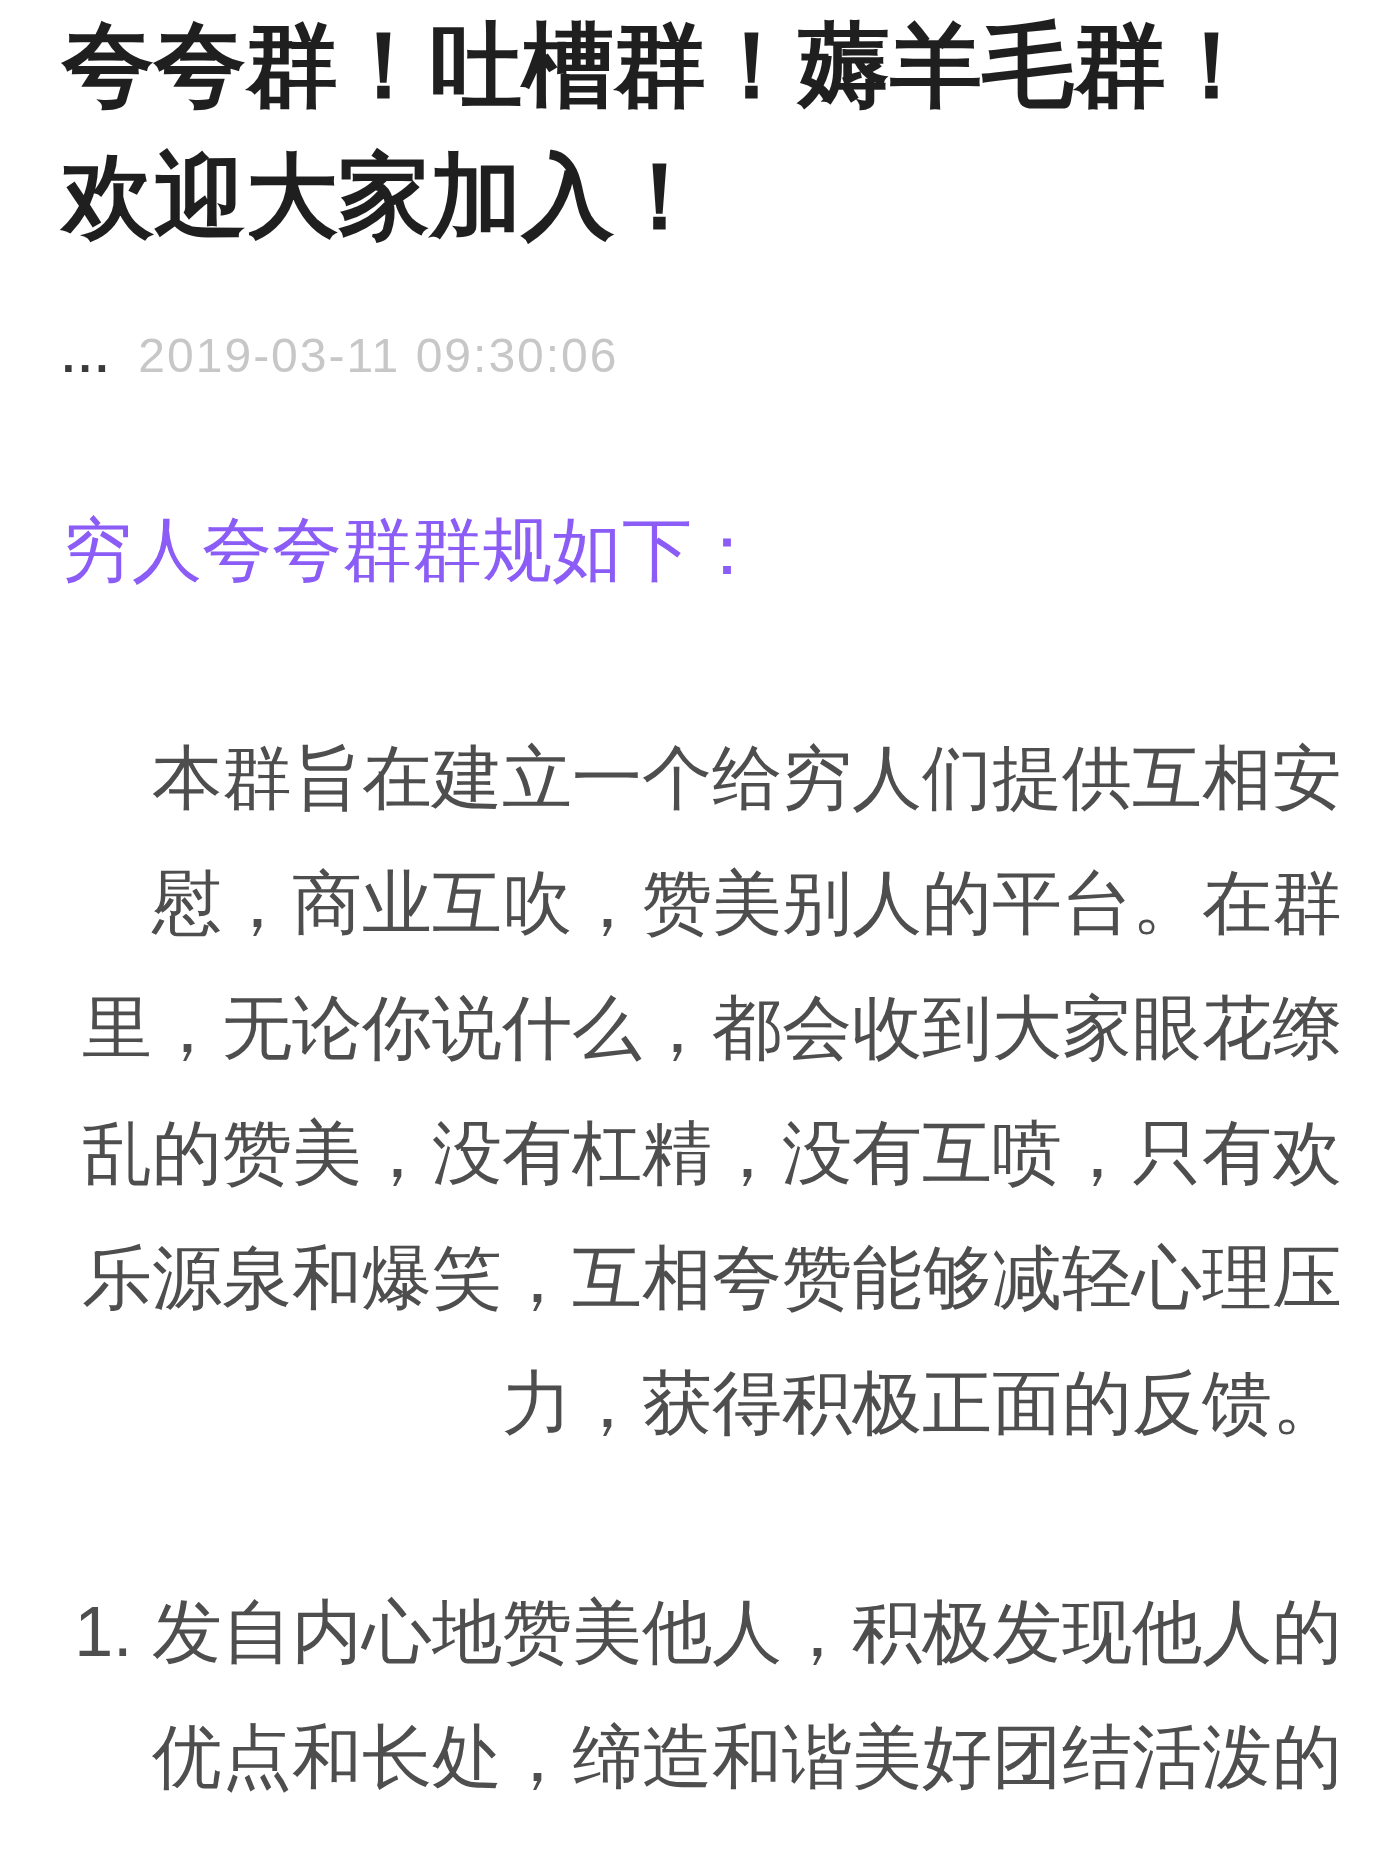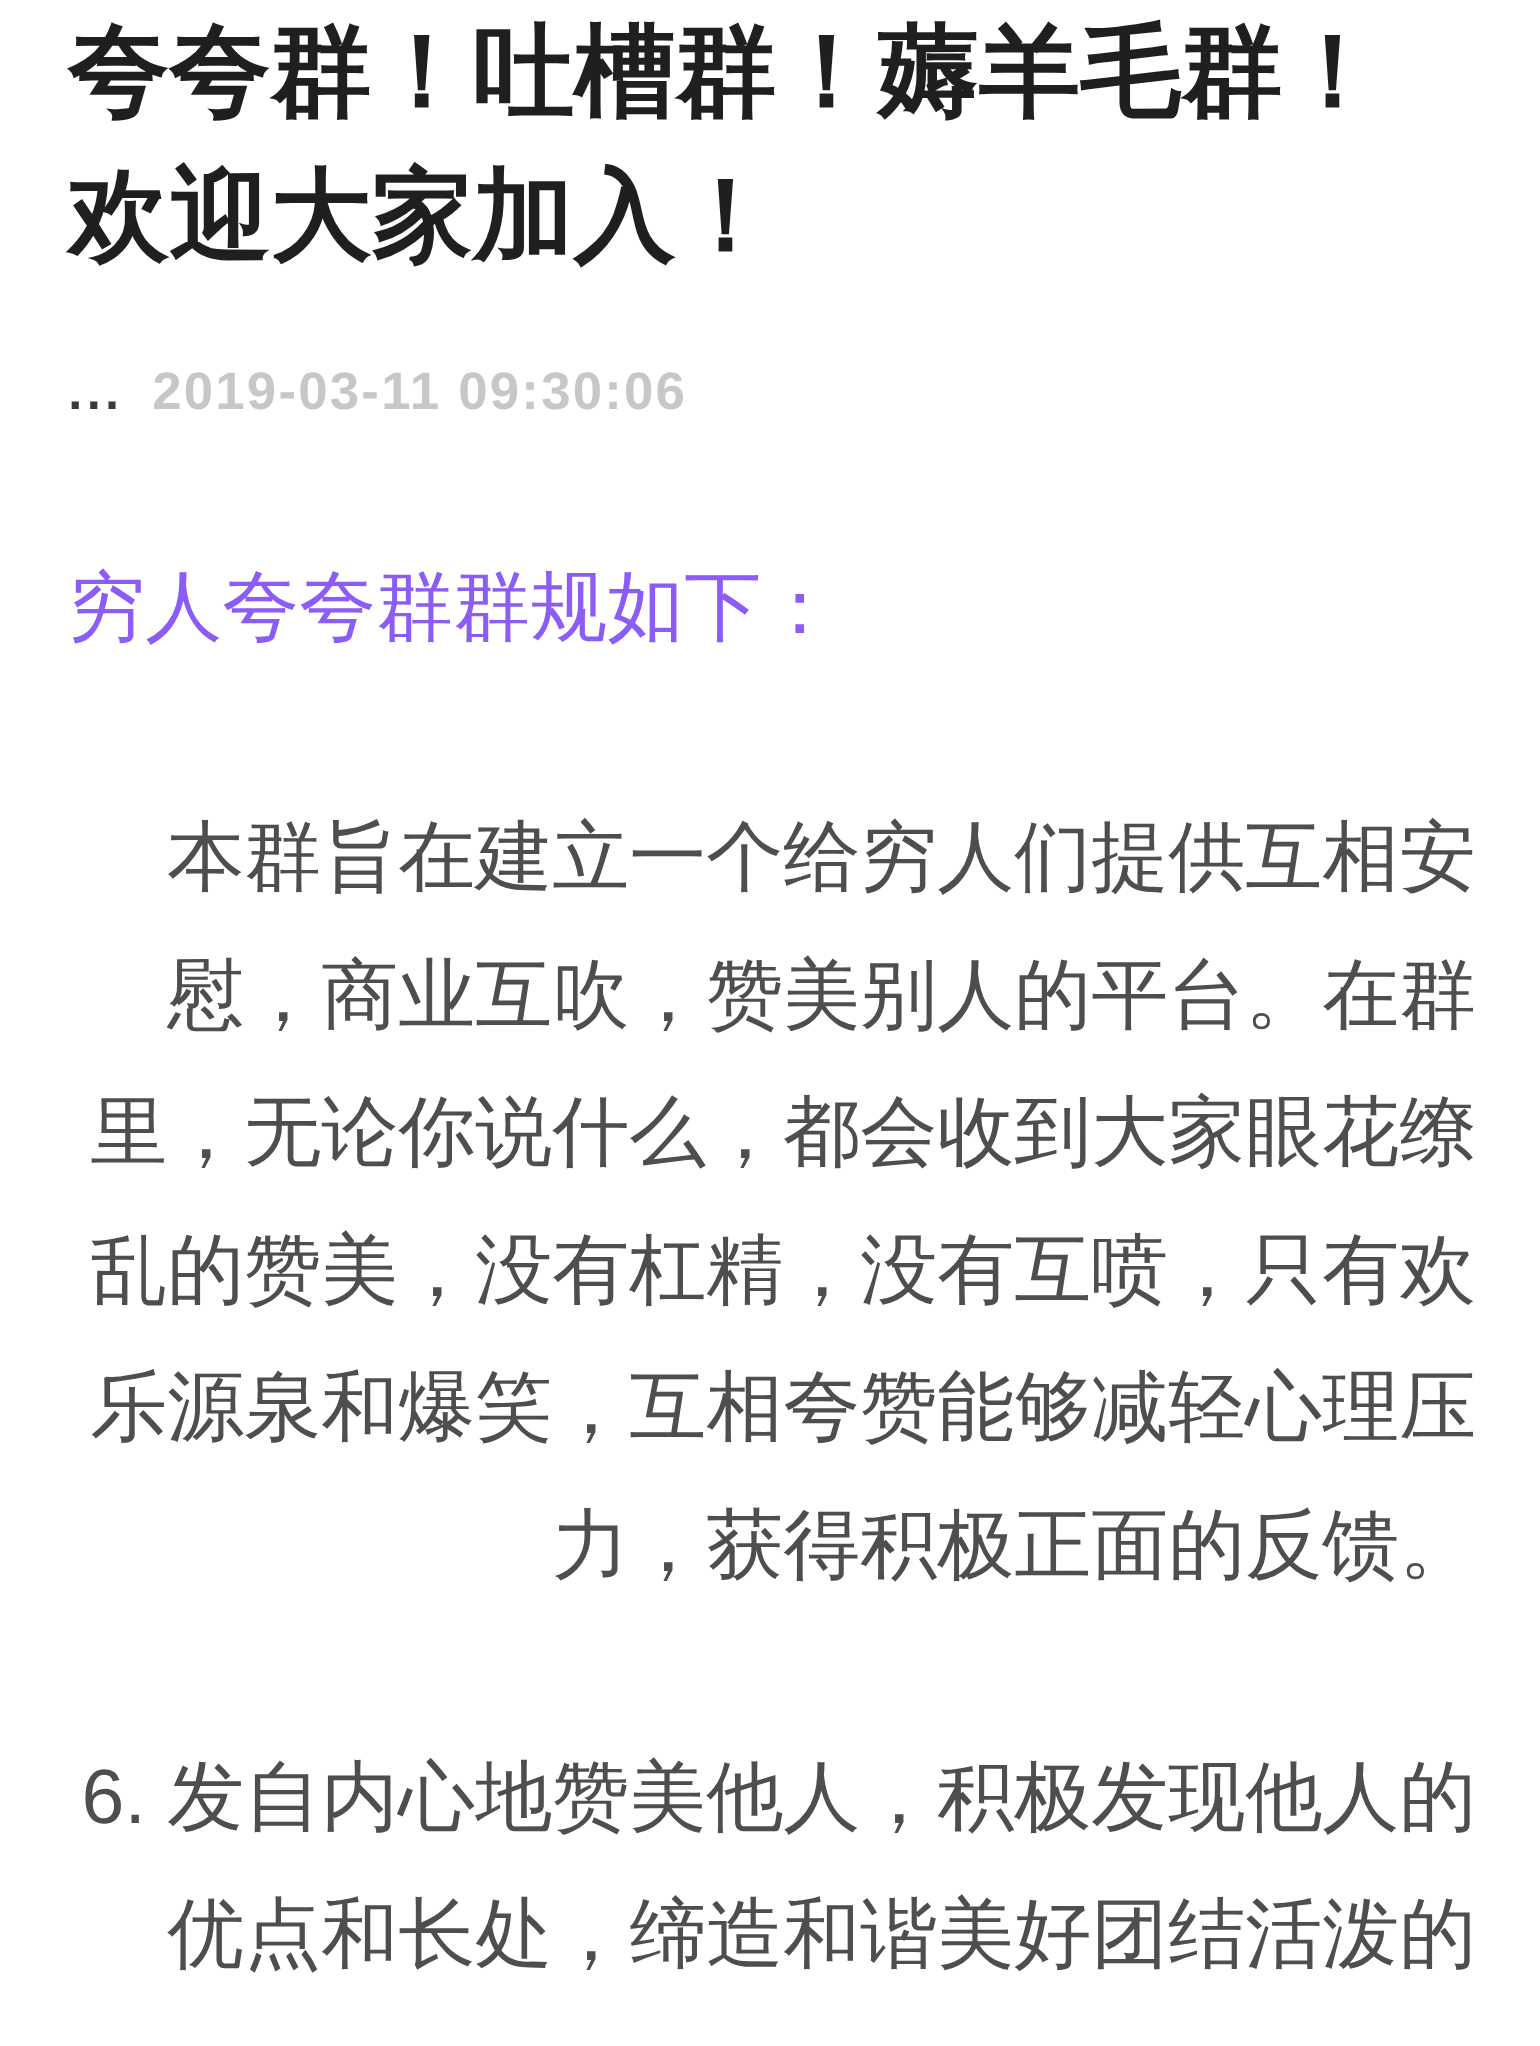--- a/index.html
+++ b/index.html
@@ -37,21 +37,21 @@
     line-height: 56px;
   }
   .author-dots {
     font-size: 46px;
     font-weight: 700;
     color: #3a3a3a;
     letter-spacing: 4px;
   }
   .timestamp {
     font-size: 48px;
-    font-weight: 700;
+    font-weight: 400;
     color: #c7c7c7;
     letter-spacing: 2px;
   }
   .rules-header {
     margin: 116px 0 0 0;
     font-size: 70px;
     line-height: 100px;
     font-weight: 400;
     color: #8b5cf6;
   }
@@ -80,15 +80,15 @@
 
   <div class="meta-row">
     <span class="author-dots">...</span>
     <span class="timestamp">2019-03-11 09:30:06</span>
   </div>
 
   <p class="rules-header">穷人夸夸群群规如下：</p>
 
   <p class="body-text intro-paragraph">本群旨在建立一个给穷人们提供互相安慰，商业互吹，赞美别人的平台。在群里，无论你说什么，都会收到大家眼花缭乱的赞美，没有杠精，没有互喷，只有欢乐源泉和爆笑，互相夸赞能够减轻心理压力，获得积极正面的反馈。</p>
 
-  <p class="body-text rule-item">6. 发自内心地赞美他人，积极发现他人的优点和长处，缔造和谐美好团结活泼的</p>
+  <p class="body-text rule-item">1. 发自内心地赞美他人，积极发现他人的优点和长处，缔造和谐美好团结活泼的</p>
 
 </div>
 
 </body></html>

